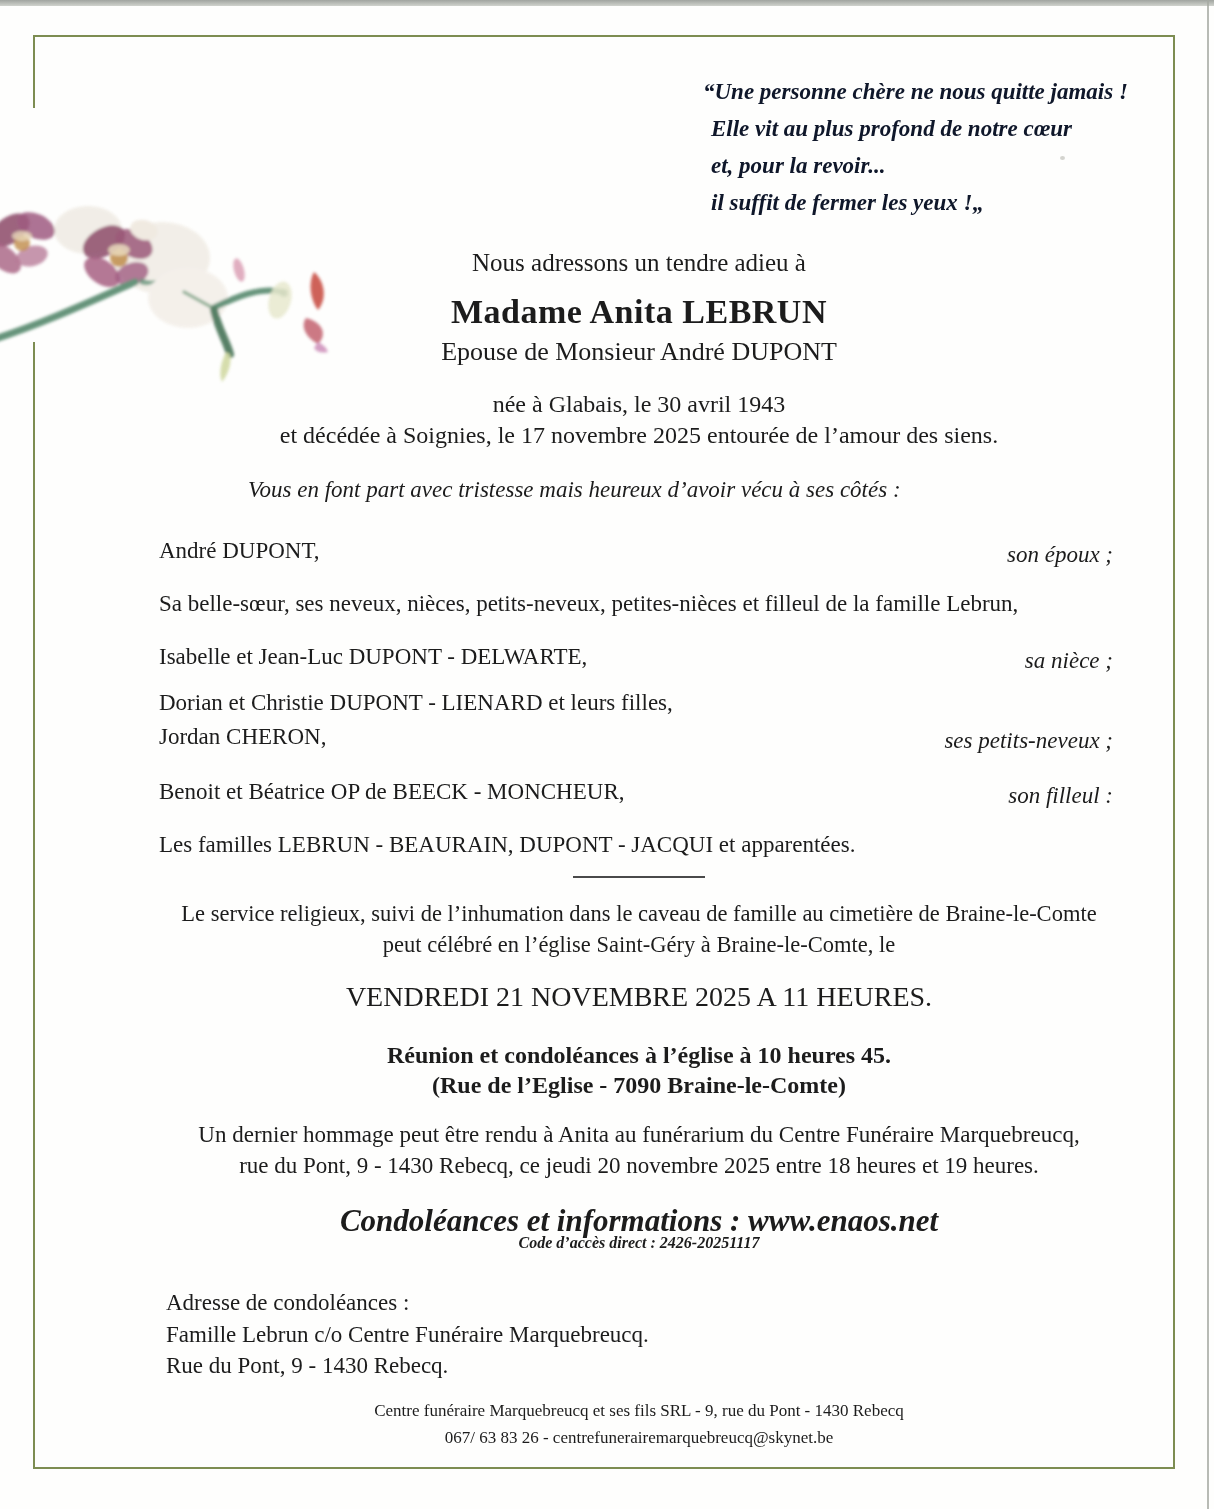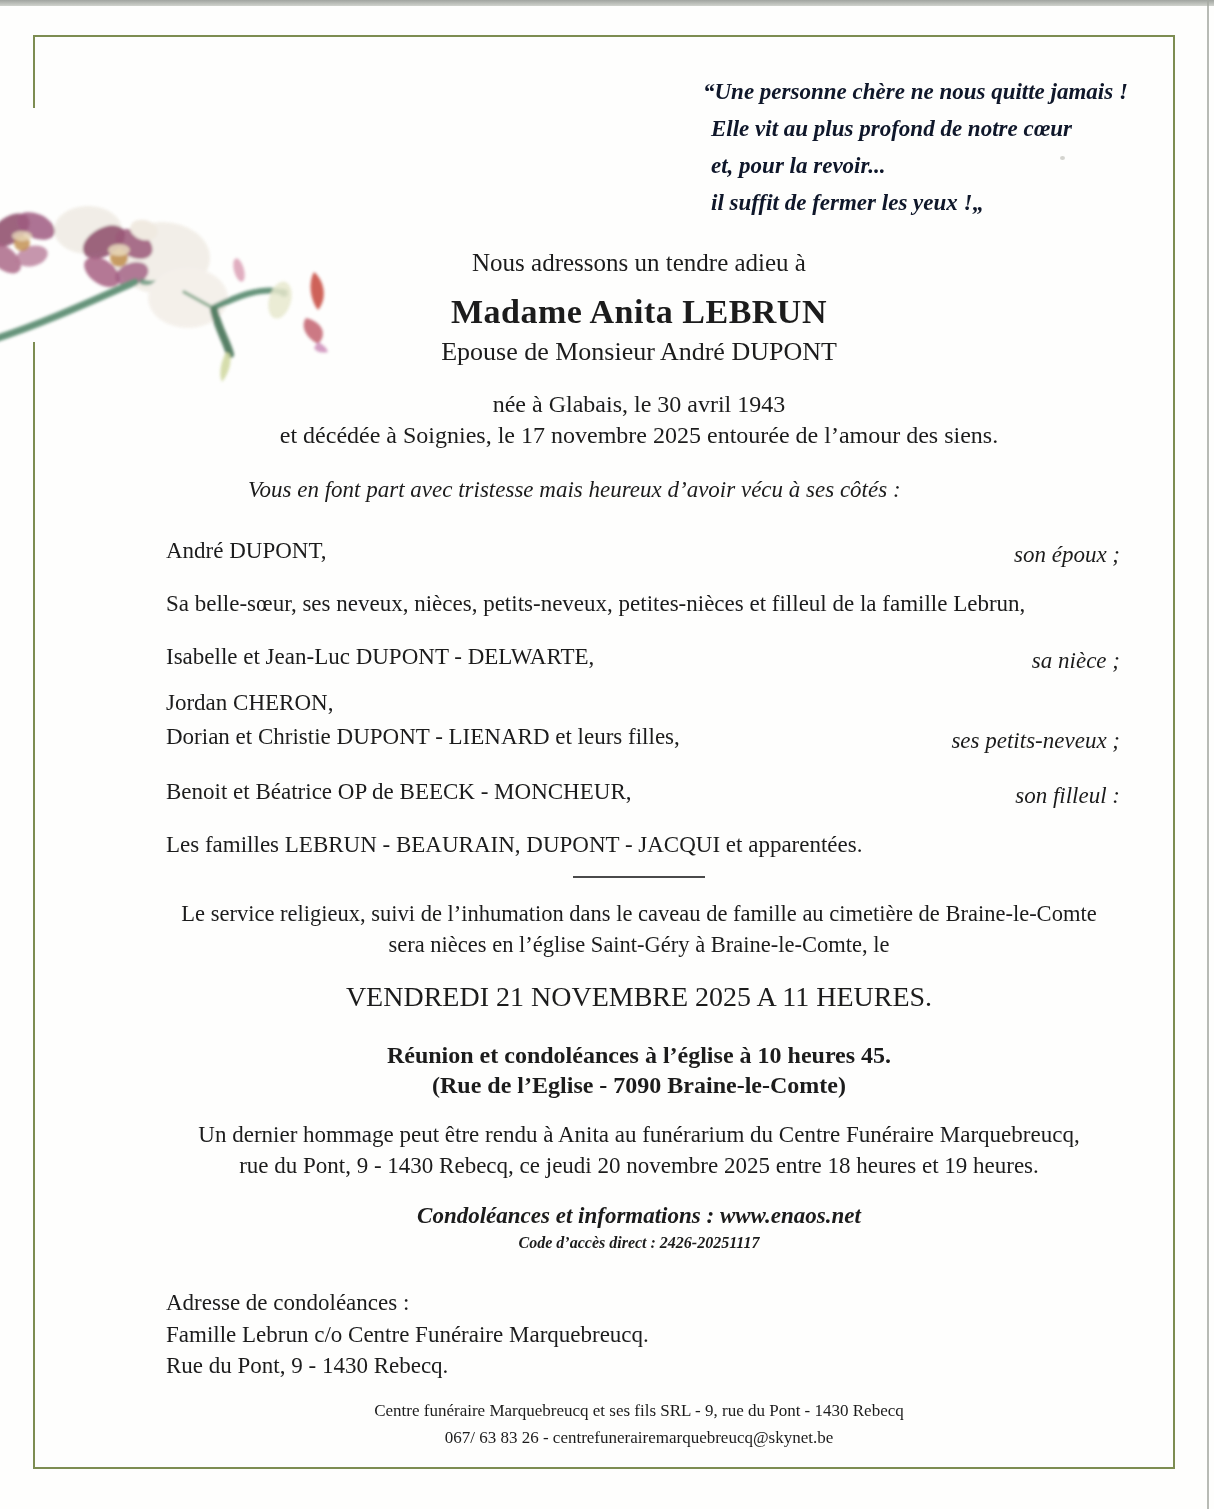--- a/index.html
+++ b/index.html
@@ -69,27 +69,27 @@
   .t-birth     { top: 391px; font-size: 24px; }
   .t-death     { top: 422px; font-size: 24px; }
   .t-announce  { top: 477px; font-size: 23px; font-style: italic; text-align: left; padding-left: 163px; box-sizing: border-box; }
   .t-svc1      { top: 901px; font-size: 22.5px; }
   .t-svc2      { top: 932px; font-size: 22.5px; }
   .t-datetime  { top: 981px; font-size: 28px; font-weight: normal; }
   .t-gather    { top: 1042px; font-size: 24px; font-weight: bold; }
   .t-church    { top: 1072px; font-size: 24px; font-weight: bold; }
   .t-trib1     { top: 1122px; font-size: 23px; }
   .t-trib2     { top: 1153px; font-size: 23px; }
-  .t-condinfo  { top: 1203px; font-size: 23px; font-weight: bold; font-style: italic; }
+  .t-condinfo  { top: 1203px; font-size: 31px; font-weight: bold; font-style: italic; }
   .t-code      { top: 1234px; font-size: 16px; font-weight: bold; font-style: italic; }
   .t-foot1     { top: 1401px; font-size: 17px; }
   .t-foot2     { top: 1428px; font-size: 17px; }
   
   .family {
-    position: absolute; left: 166px; top: 0;
+    position: absolute; left: 159px; top: 0;
     width: 954px; height: 1101px;
     font-size: 23px;
   }
   .family .row {
     position: absolute; width: 100%;
     display: flex; justify-content: space-between; align-items: flex-end;
   }
   .row-1 { top: 534px; }
   .row-2 { top: 587px; }
   .row-3 { top: 640px; }
@@ -180,21 +180,21 @@
   </div>
 
   <div class="col">
     <div class="t-intro">Nous adressons un tendre adieu à</div>
     <div class="t-name">Madame Anita LEBRUN</div>
     <div class="t-spouse">Epouse de Monsieur André DUPONT</div>
     <div class="t-birth">née à Glabais, le 30 avril 1943</div>
     <div class="t-death">et décédée à Soignies, le 17 novembre 2025 entourée de l’amour des siens.</div>
     <div class="t-announce">Vous en font part avec tristesse mais heureux d’avoir vécu à ses côtés :</div>
     <div class="t-svc1">Le service religieux, suivi de l’inhumation dans le caveau de famille au cimetière de Braine-le-Comte</div>
-    <div class="t-svc2">sera nièces en l’église Saint-Géry à Braine-le-Comte, le</div>
+    <div class="t-svc2">peut célébré en l’église Saint-Géry à Braine-le-Comte, le</div>
     <div class="t-datetime">VENDREDI 21 NOVEMBRE 2025 A 11 HEURES.</div>
     <div class="t-gather">Réunion et condoléances à l’église à 10 heures 45.</div>
     <div class="t-church">(Rue de l’Eglise - 7090 Braine-le-Comte)</div>
     <div class="t-trib1">Un dernier hommage peut être rendu à Anita au funérarium du Centre Funéraire Marquebreucq,</div>
     <div class="t-trib2">rue du Pont, 9 - 1430 Rebecq, ce jeudi 20 novembre 2025 entre 18 heures et 19 heures.</div>
     <div class="t-condinfo">Condoléances et informations : www.enaos.net</div>
     <div class="t-code">Code d’accès direct : 2426-20251117</div>
     <div class="t-foot1">Centre funéraire Marquebreucq et ses fils SRL - 9, rue du Pont - 1430 Rebecq</div>
     <div class="t-foot2">067/ 63 83 26 - centrefunerairemarquebreucq@skynet.be</div>
   </div>
@@ -207,22 +207,22 @@
     <div class="row row-2">
       <div class="names">Sa belle-sœur, ses neveux, nièces, petits-neveux, petites-nièces et filleul de la famille Lebrun,</div>
       <div class="relation"></div>
     </div>
     <div class="row row-3">
       <div class="names">Isabelle et Jean-Luc DUPONT - DELWARTE,</div>
       <div class="relation">sa nièce ;</div>
     </div>
     <div class="row row-4">
       <div class="names">
+        <div>Dorian et Christie DUPONT - LIENARD et leurs filles,</div>
         <div>Jordan CHERON,</div>
-        <div>Dorian et Christie DUPONT - LIENARD et leurs filles,</div>
       </div>
       <div class="relation">ses petits-neveux ;</div>
     </div>
     <div class="row row-5">
       <div class="names">Benoit et Béatrice OP de BEECK - MONCHEUR,</div>
       <div class="relation">son filleul :</div>
     </div>
     <div class="row row-6">
       <div class="names">Les familles LEBRUN - BEAURAIN, DUPONT - JACQUI et apparentées.</div>
       <div class="relation"></div>

